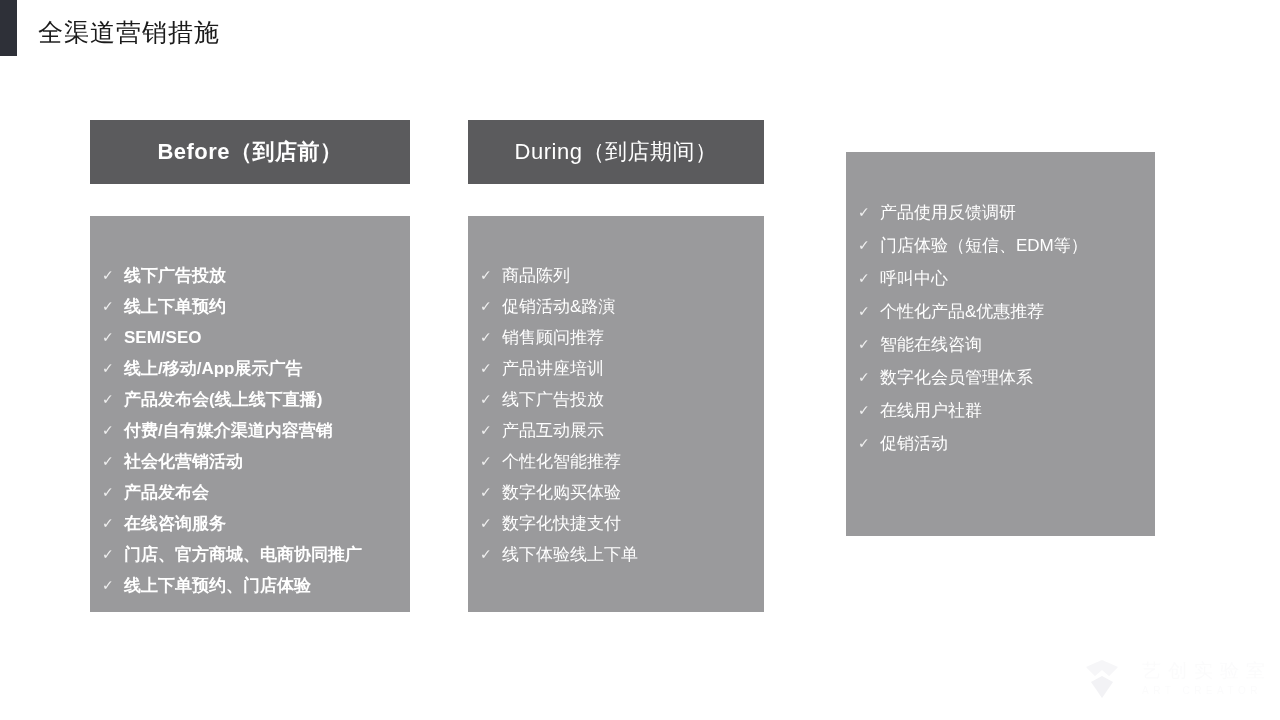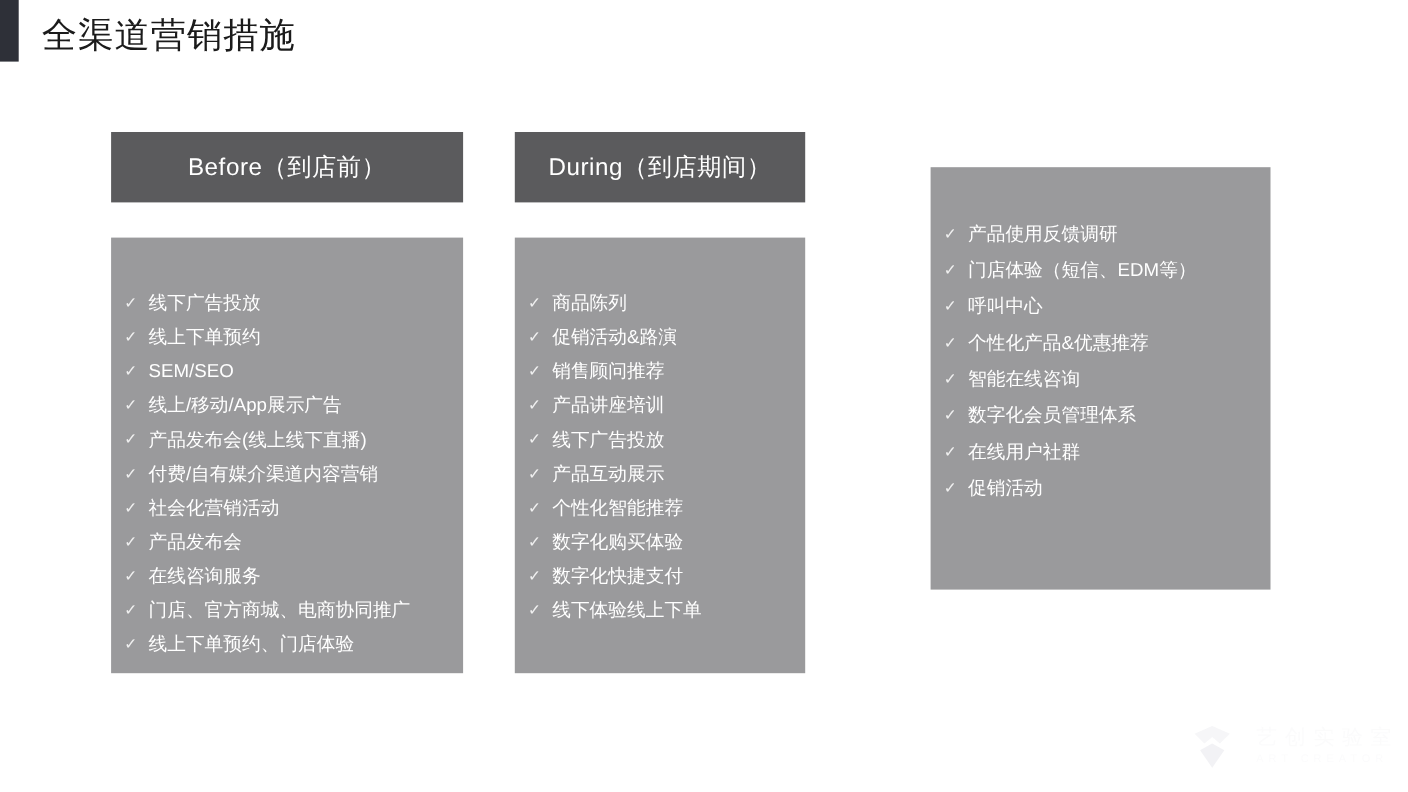--- a/index.html
+++ b/index.html
@@ -22,42 +22,42 @@
     left: 0;
     top: 0;
     width: 17px;
     height: 56px;
     background: #2e3038;
   }
   .page-title {
     position: absolute;
     left: 38px;
     top: 12px;
-    font-size: 32px;
+    font-size: 25px;
     line-height: 40px;
     color: #1b1b1b;
     letter-spacing: 1px;
     font-weight: 400;
     white-space: nowrap;
   }
 
   
   .columns {
     position: absolute;
     left: 0;
     top: 0;
     width: 1280px;
     height: 720px;
   }
   .column {
     position: absolute;
     top: 120px;
   }
-  .col-0 { left: 101px;  width: 320px; }
-  .col-1 { left: 468px; width: 264px; }
+  .col-0 { left: 90px;  width: 320px; font-weight: bold; }
+  .col-1 { left: 468px; width: 296px; }
   .col-2 { left: 846px; width: 309px; }
 
   .col-header {
     background: #5b5b5d;
     height: 64px;
     display: flex;
     align-items: center;
     justify-content: center;
     color: #ffffff;
     font-size: 22px;

